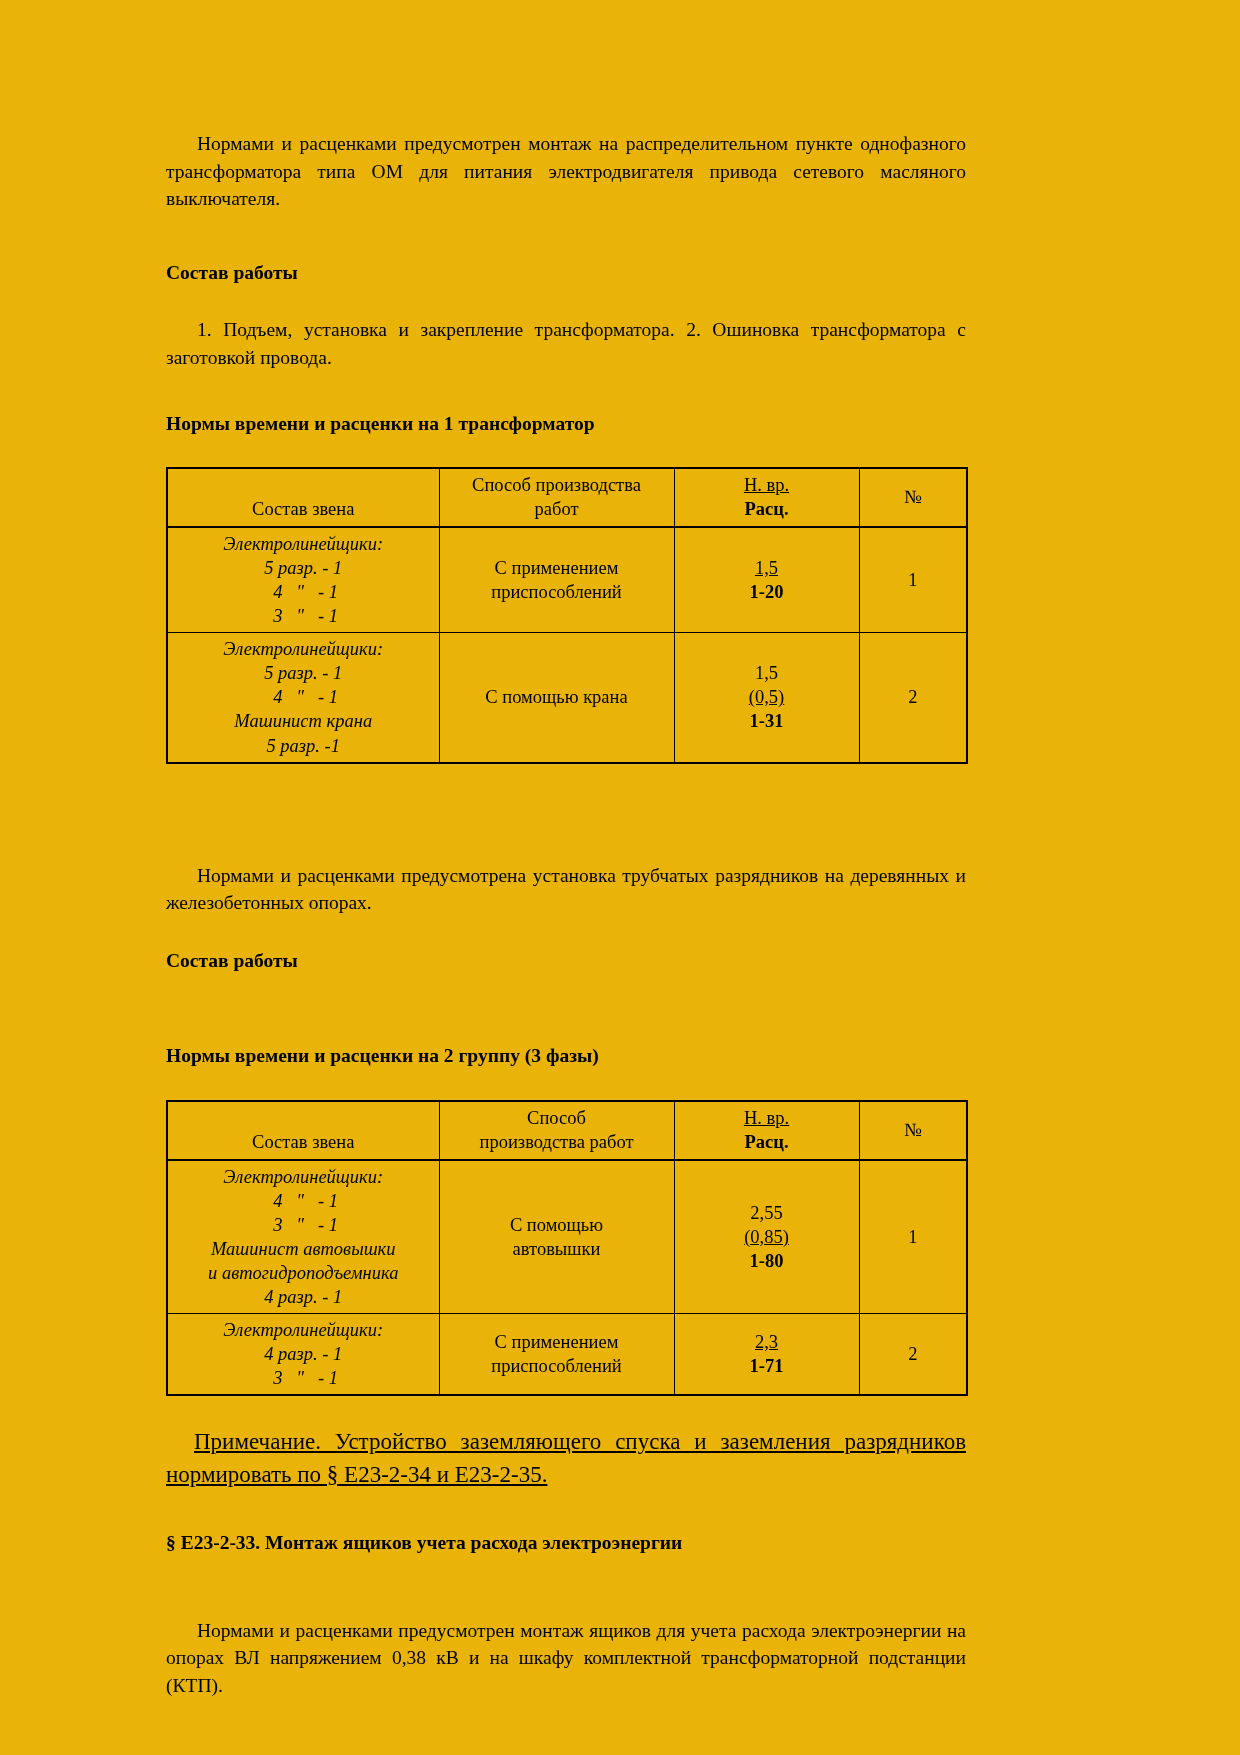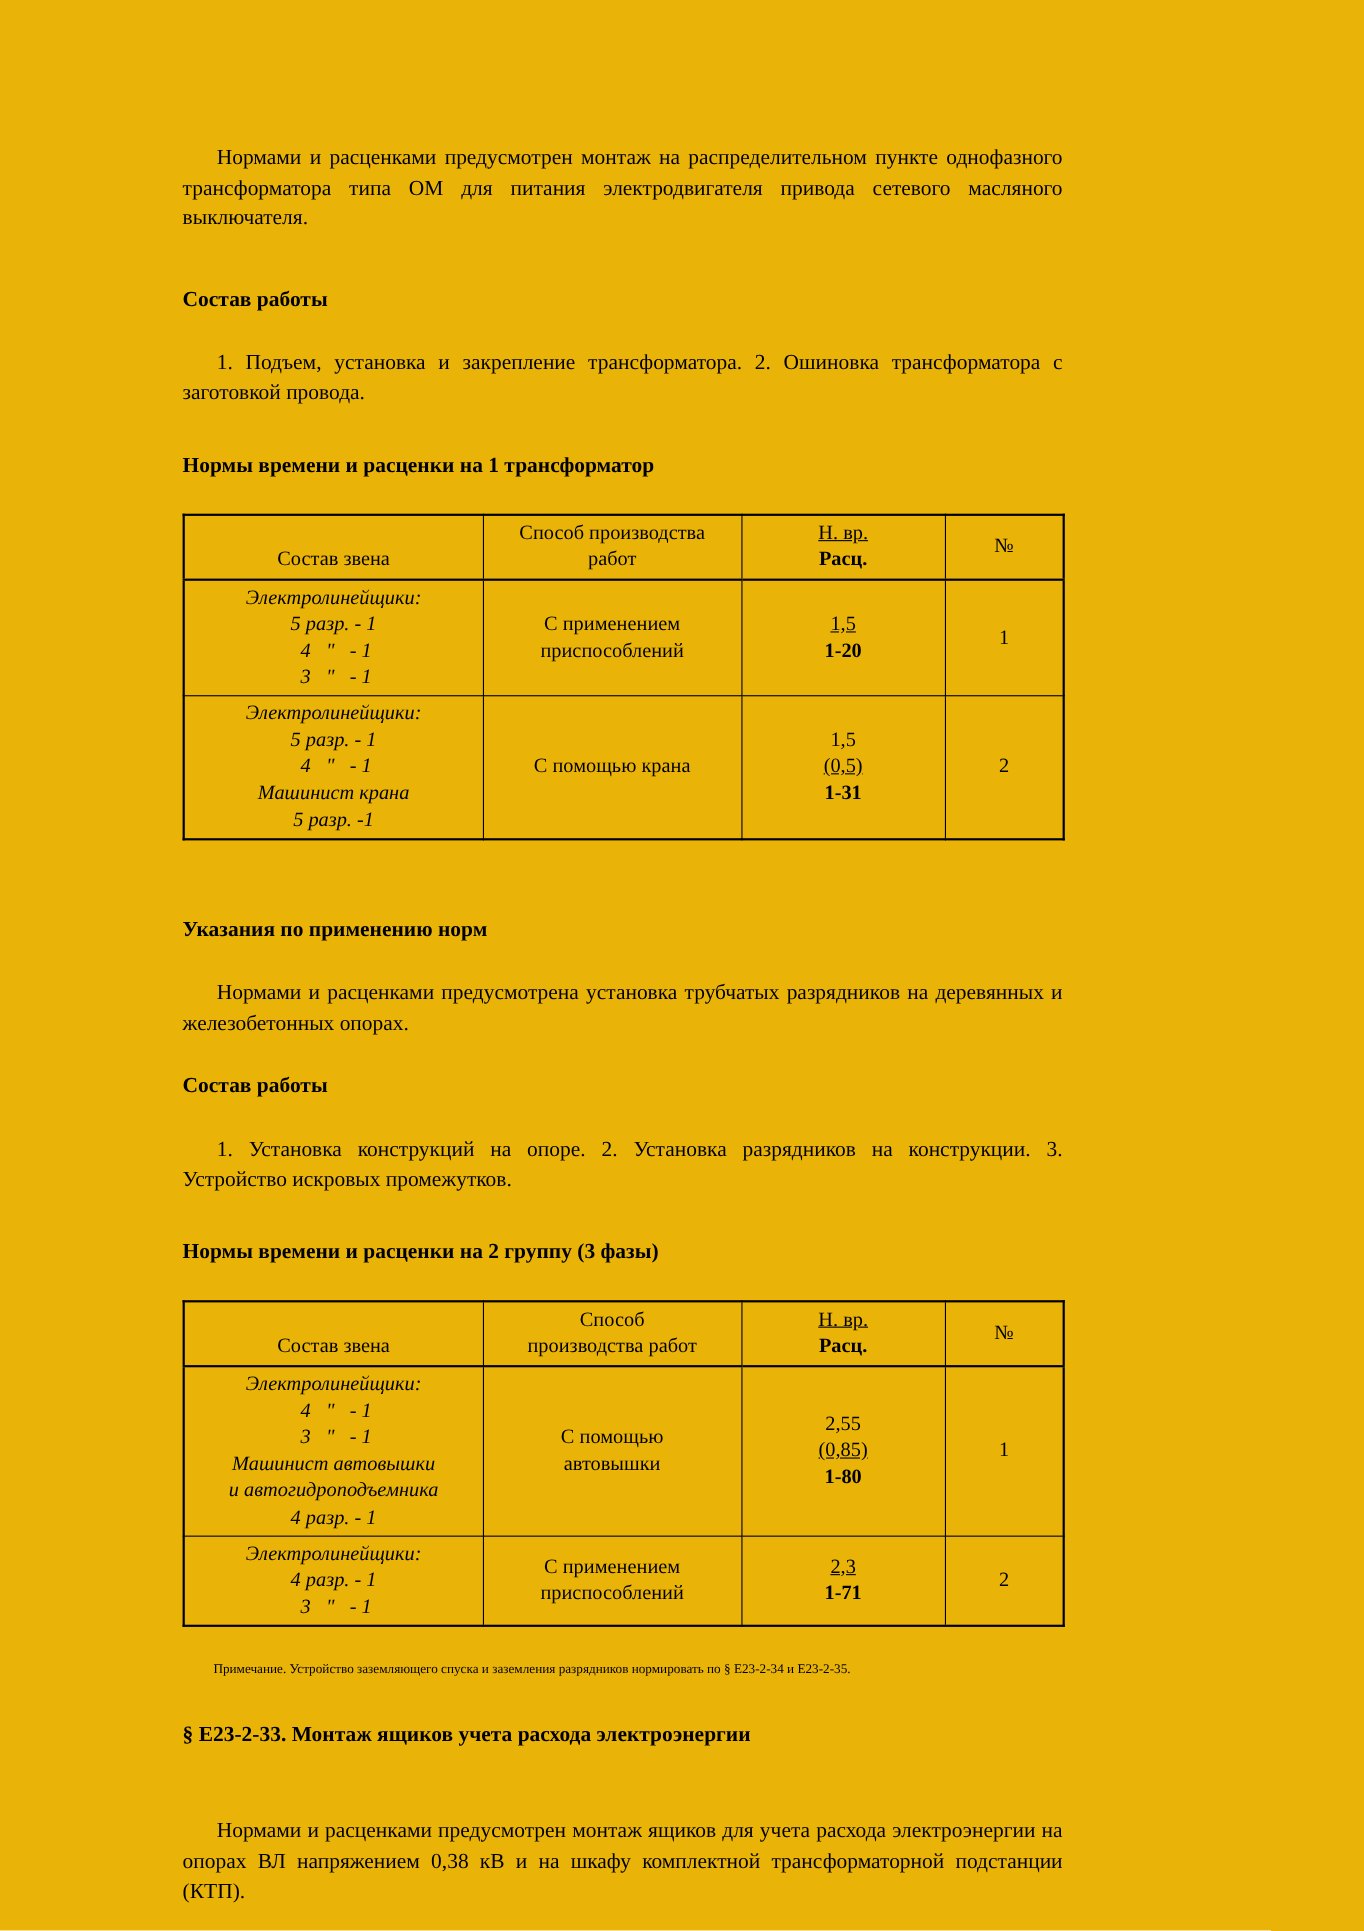--- a/index.html
+++ b/index.html
@@ -34,25 +34,26 @@
     font-size: 19.5px;
     line-height: 1.42;
     text-align: justify;
     text-indent: 31px;
     -moz-text-align-last: left;
     text-align-last: left;
     hyphens: none;
   }
   p.note-text {
     margin: 0;
-    font-size: 12px;
+    font-size: 23px;
     line-height: 1.42;
     text-align: justify;
     text-indent: 28px;
     text-align-last: left;
+    text-decoration: underline;
   }
   h2.center-bold {
     margin: 0;
     font-size: 19.5px;
     font-weight: bold;
     text-align: left;
     line-height: 1.4;
   }
   .spacer-xl { height: 46px; }
   .spacer-lg { height: 38px; }
@@ -184,33 +185,31 @@
           <td>2</td>
         </tr>
       </tbody>
     </table>
 
     <div class="spacer-lg"></div>
 
 
     <div class="spacer-md"></div>
 
-    <h2 class="center-bold">Указания по применению норм</h2>
 
     <div class="spacer-md"></div>
 
     <p class="body-text">Нормами и расценками предусмотрена установка трубчатых разрядников на деревянных и железобетонных опорах.</p>
 
     <div class="spacer-md"></div>
 
     <h2 class="center-bold">Состав работы</h2>
 
     <div class="spacer-md"></div>
 
-    <p class="body-text">1. Установка конструкций на опоре. 2. Установка разрядников на конструкции. 3. Устройство искровых промежутков.</p>
 
     <div class="spacer-lg"></div>
 
     <h2 class="center-bold">Нормы времени и расценки на 2 группу (3 фазы)</h2>
 
     <div class="spacer-md"></div>
 
     <table class="norm-table t2">
       <colgroup>
         <col class="col-a">

